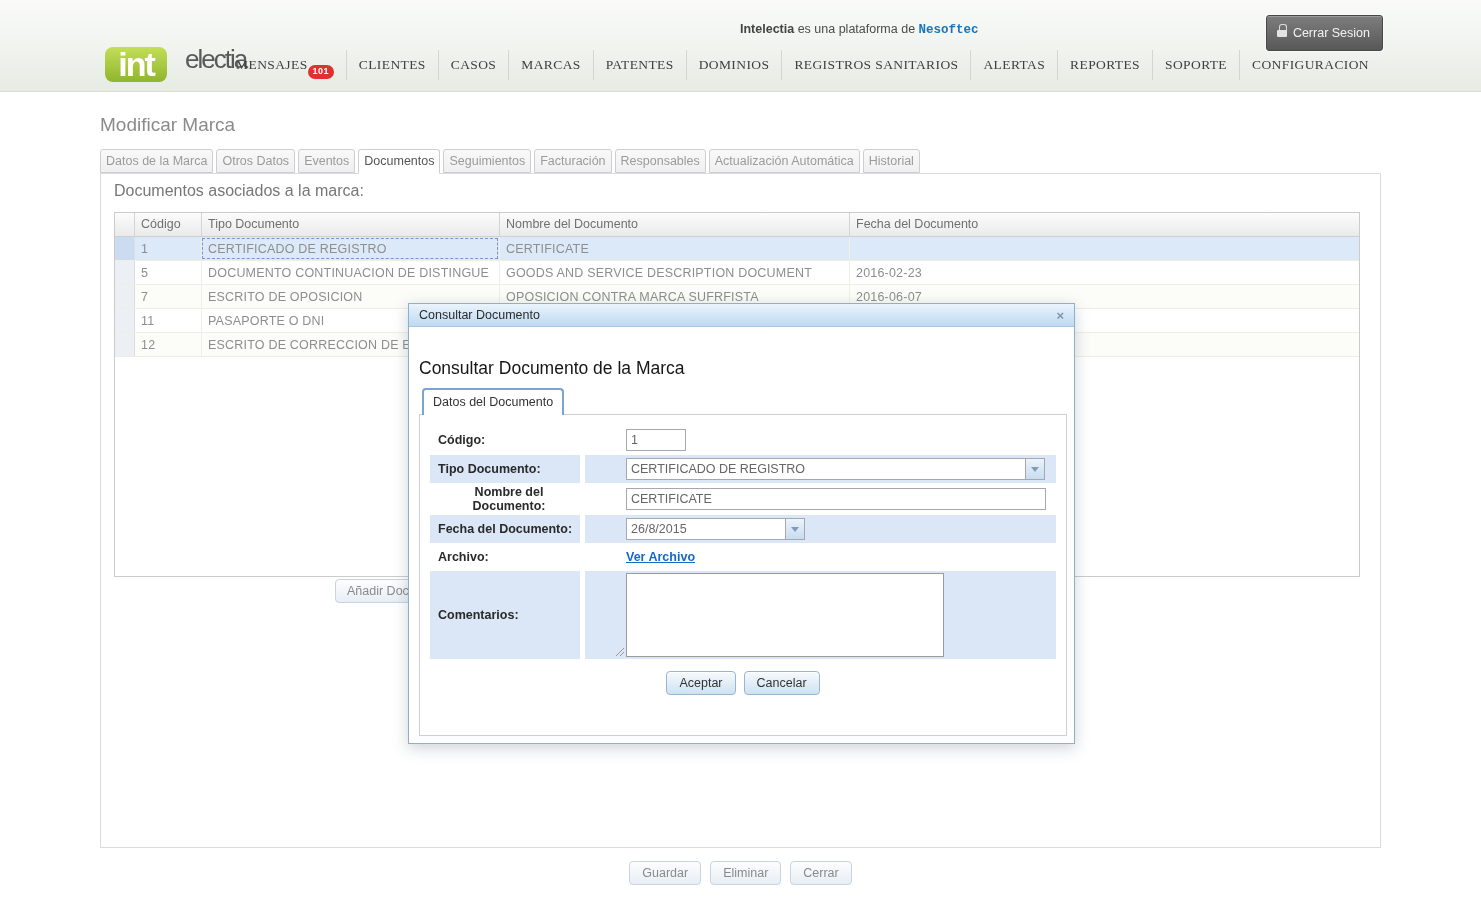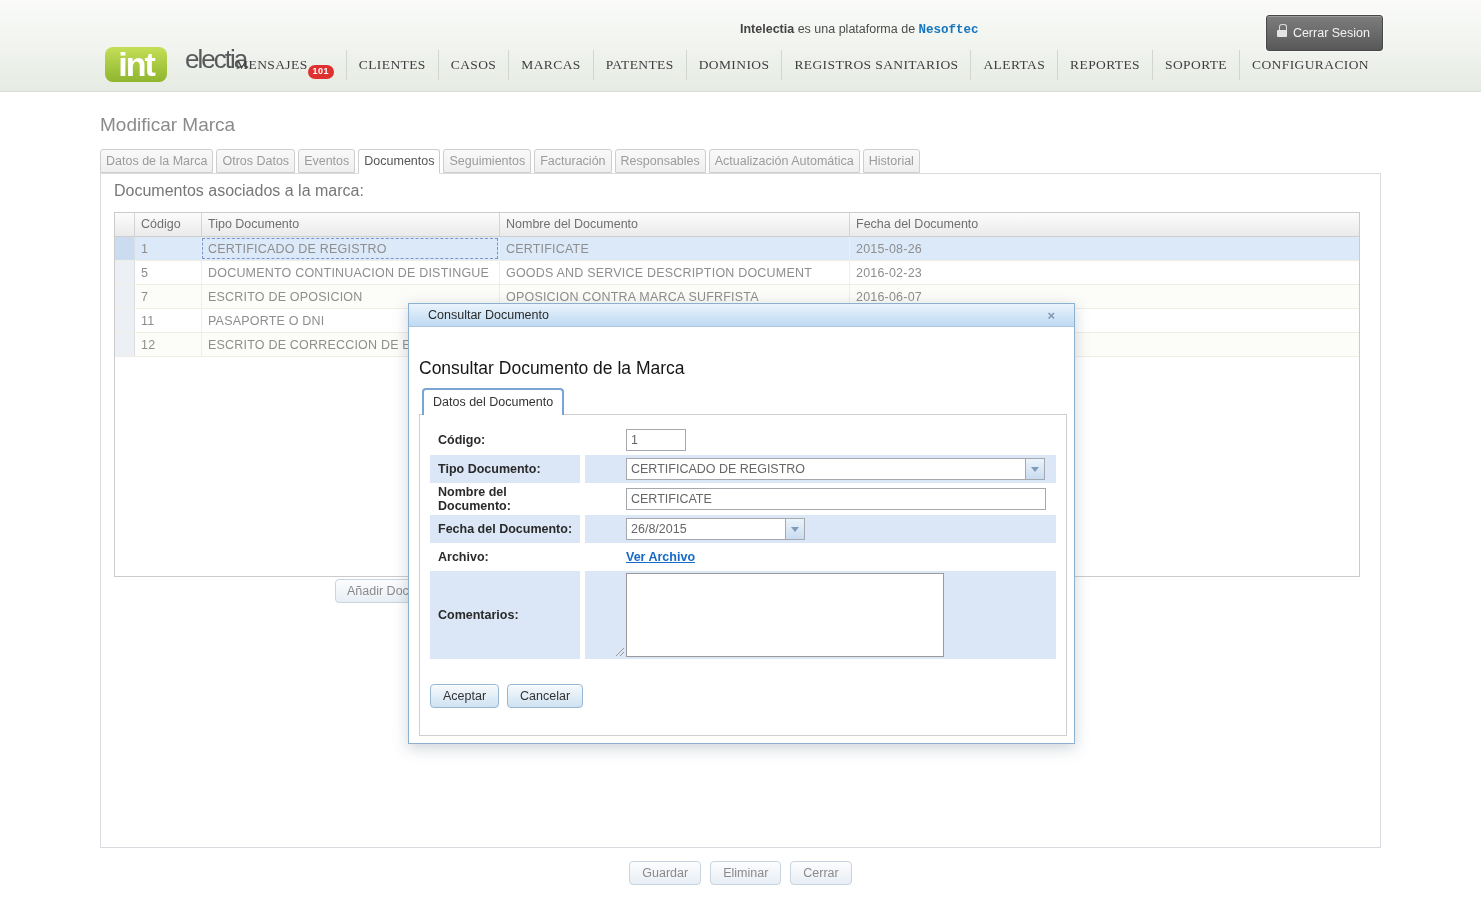--- a/index.html
+++ b/index.html
@@ -75,53 +75,53 @@
                 justify-content:center; gap:9px; }
   .p-btn { height:24px; padding:4px 12px; font-size:12.5px; color:#8a8a8a;
            border:1px solid #c8d4e0; border-radius:4px;
            background:linear-gradient(#fdfdfe,#e7eef5); cursor:pointer; }
 
   
   .modal { position:absolute; left:408px; top:303px; width:667px; height:441px; background:#fff;
            border:1px solid #8cb0cf; box-shadow:0 4px 14px rgba(60,80,100,.25); z-index:10; }
   .modal-titlebar { height:23px; background:linear-gradient(#eaf4fd,#bed9f2);
                     border-bottom:1px solid #a9c7e3; display:flex; align-items:center;
-                    padding:0 19px; font-size:12.5px; color:#2b2b2b; }
+                    padding:0 10px; font-size:12.5px; color:#2b2b2b; }
   .modal-close { margin-left:auto; color:#7d95ae; font-weight:bold; font-size:13px;
                  line-height:13px; cursor:pointer; }
   .modal-heading { position:absolute; left:10px; top:54px; font-size:17.5px; color:#161616; }
   .doc-tab { position:absolute; left:13px; top:84px; height:27px; padding:5px 9px;
              background:#fff; border:2px solid #78a4d6; border-bottom:none;
              border-radius:4px 4px 0 0; font-size:12.5px; color:#333; z-index:2; cursor:pointer; }
   .form-panel { position:absolute; left:10px; top:110px; width:648px; height:322px;
                 border:1px solid #cfcfcf; background:#fff; padding:12px 10px 0 10px; }
   .frow { display:flex; align-items:center; margin-bottom:2px; }
   .frow .lbl { width:150px; align-self:stretch; display:flex; align-items:center;
-               padding-left:8px; font-size:12.5px; font-weight:bold; color:#2a2a2a; }
+               padding-left:8px; font-size:12.5px; font-weight:bold; color:#2a2a2a;text-align:center; }
   .frow .fld { flex:1; margin-left:5px; align-self:stretch; display:flex; align-items:center;
                padding-left:41px; }
   .frow.blue .lbl, .frow.blue .fld { background:#dbe7f6; }
   .h26 { height:26px; } .h28 { height:28px; } .h24 { height:24px; } .h88 { height:88px; }
   .txt-input { height:22px; border:1px solid #a5a9ad; font-size:12.5px; color:#666;
                padding:2px 4px; background:#fff; font-family:"Liberation Sans", sans-serif; }
   .w60 { width:60px; } .w400 { width:400px; } .w420 { width:420px; } .w160 { width:160px; }
   .combo { display:flex; }
   .trigger { width:19px; height:22px; border:1px solid #a5a9ad; border-left:none;
              background:linear-gradient(#ecf3fb,#c8dcf0); display:flex; align-items:center;
              justify-content:center; cursor:pointer; }
   .trigger::after { content:''; width:0; height:0; border:4px solid transparent;
                     border-top:5px solid #7f9db9; margin-top:5px; }
   .file-link { font-size:12.5px; font-weight:bold; color:#1668c9; text-decoration:underline; cursor:pointer; }
   .comments-area { width:318px; height:84px; border:1px solid #9a9a9a; background:#fff;
                    position:relative; font-size:12.5px; color:#555; resize:none;
                    font-family:"Liberation Sans", sans-serif; }
   .resize-grip { position:absolute; width:10px; height:10px; margin-left:-12px; margin-top:72px;
                  background:repeating-linear-gradient(135deg, transparent, transparent 2px, #9a9a9a 2px, #9a9a9a 3px);
                  clip-path:polygon(100% 0, 100% 100%, 0 100%); pointer-events:none; }
-  .modal-btn-row { display:flex; gap:8px; margin-top:25px; }
+  .modal-btn-row { display:flex; justify-content:center; gap:8px; margin-top:12px; }
   .m-btn { height:24px; padding:4px 12px; font-size:12.5px; color:#333;
            border:1px solid #97b6d4; border-radius:4px;
            background:linear-gradient(#f6fafd,#cfe2f2); box-shadow:inset 0 1px 0 #fff; cursor:pointer; }
 </style>
 </head>
 <body>
 
 <div class="header">
   <div class="logo">
     <div class="logo-box">int</div>
@@ -172,21 +172,20 @@
       <div class="hcell c-cod">Código</div>
       <div class="hcell c-tipo">Tipo Documento</div>
       <div class="hcell c-nom">Nombre del Documento</div>
       <div class="hcell c-fec">Fecha del Documento</div>
     </div>
     <div class="grid-row selected">
       <div class="cell c-sel"></div>
       <div class="cell c-cod">1</div>
       <div class="cell c-tipo focus">CERTIFICADO DE REGISTRO</div>
       <div class="cell c-nom">CERTIFICATE</div>
-      <div class="cell c-fec">2015-08-26</div>
     </div>
     <div class="grid-row">
       <div class="cell c-sel"></div>
       <div class="cell c-cod">5</div>
       <div class="cell c-tipo">DOCUMENTO CONTINUACION DE DISTINGUE</div>
       <div class="cell c-nom">GOODS AND SERVICE DESCRIPTION DOCUMENT</div>
       <div class="cell c-fec">2016-02-23</div>
     </div>
     <div class="grid-row alt">
       <div class="cell c-sel"></div>

